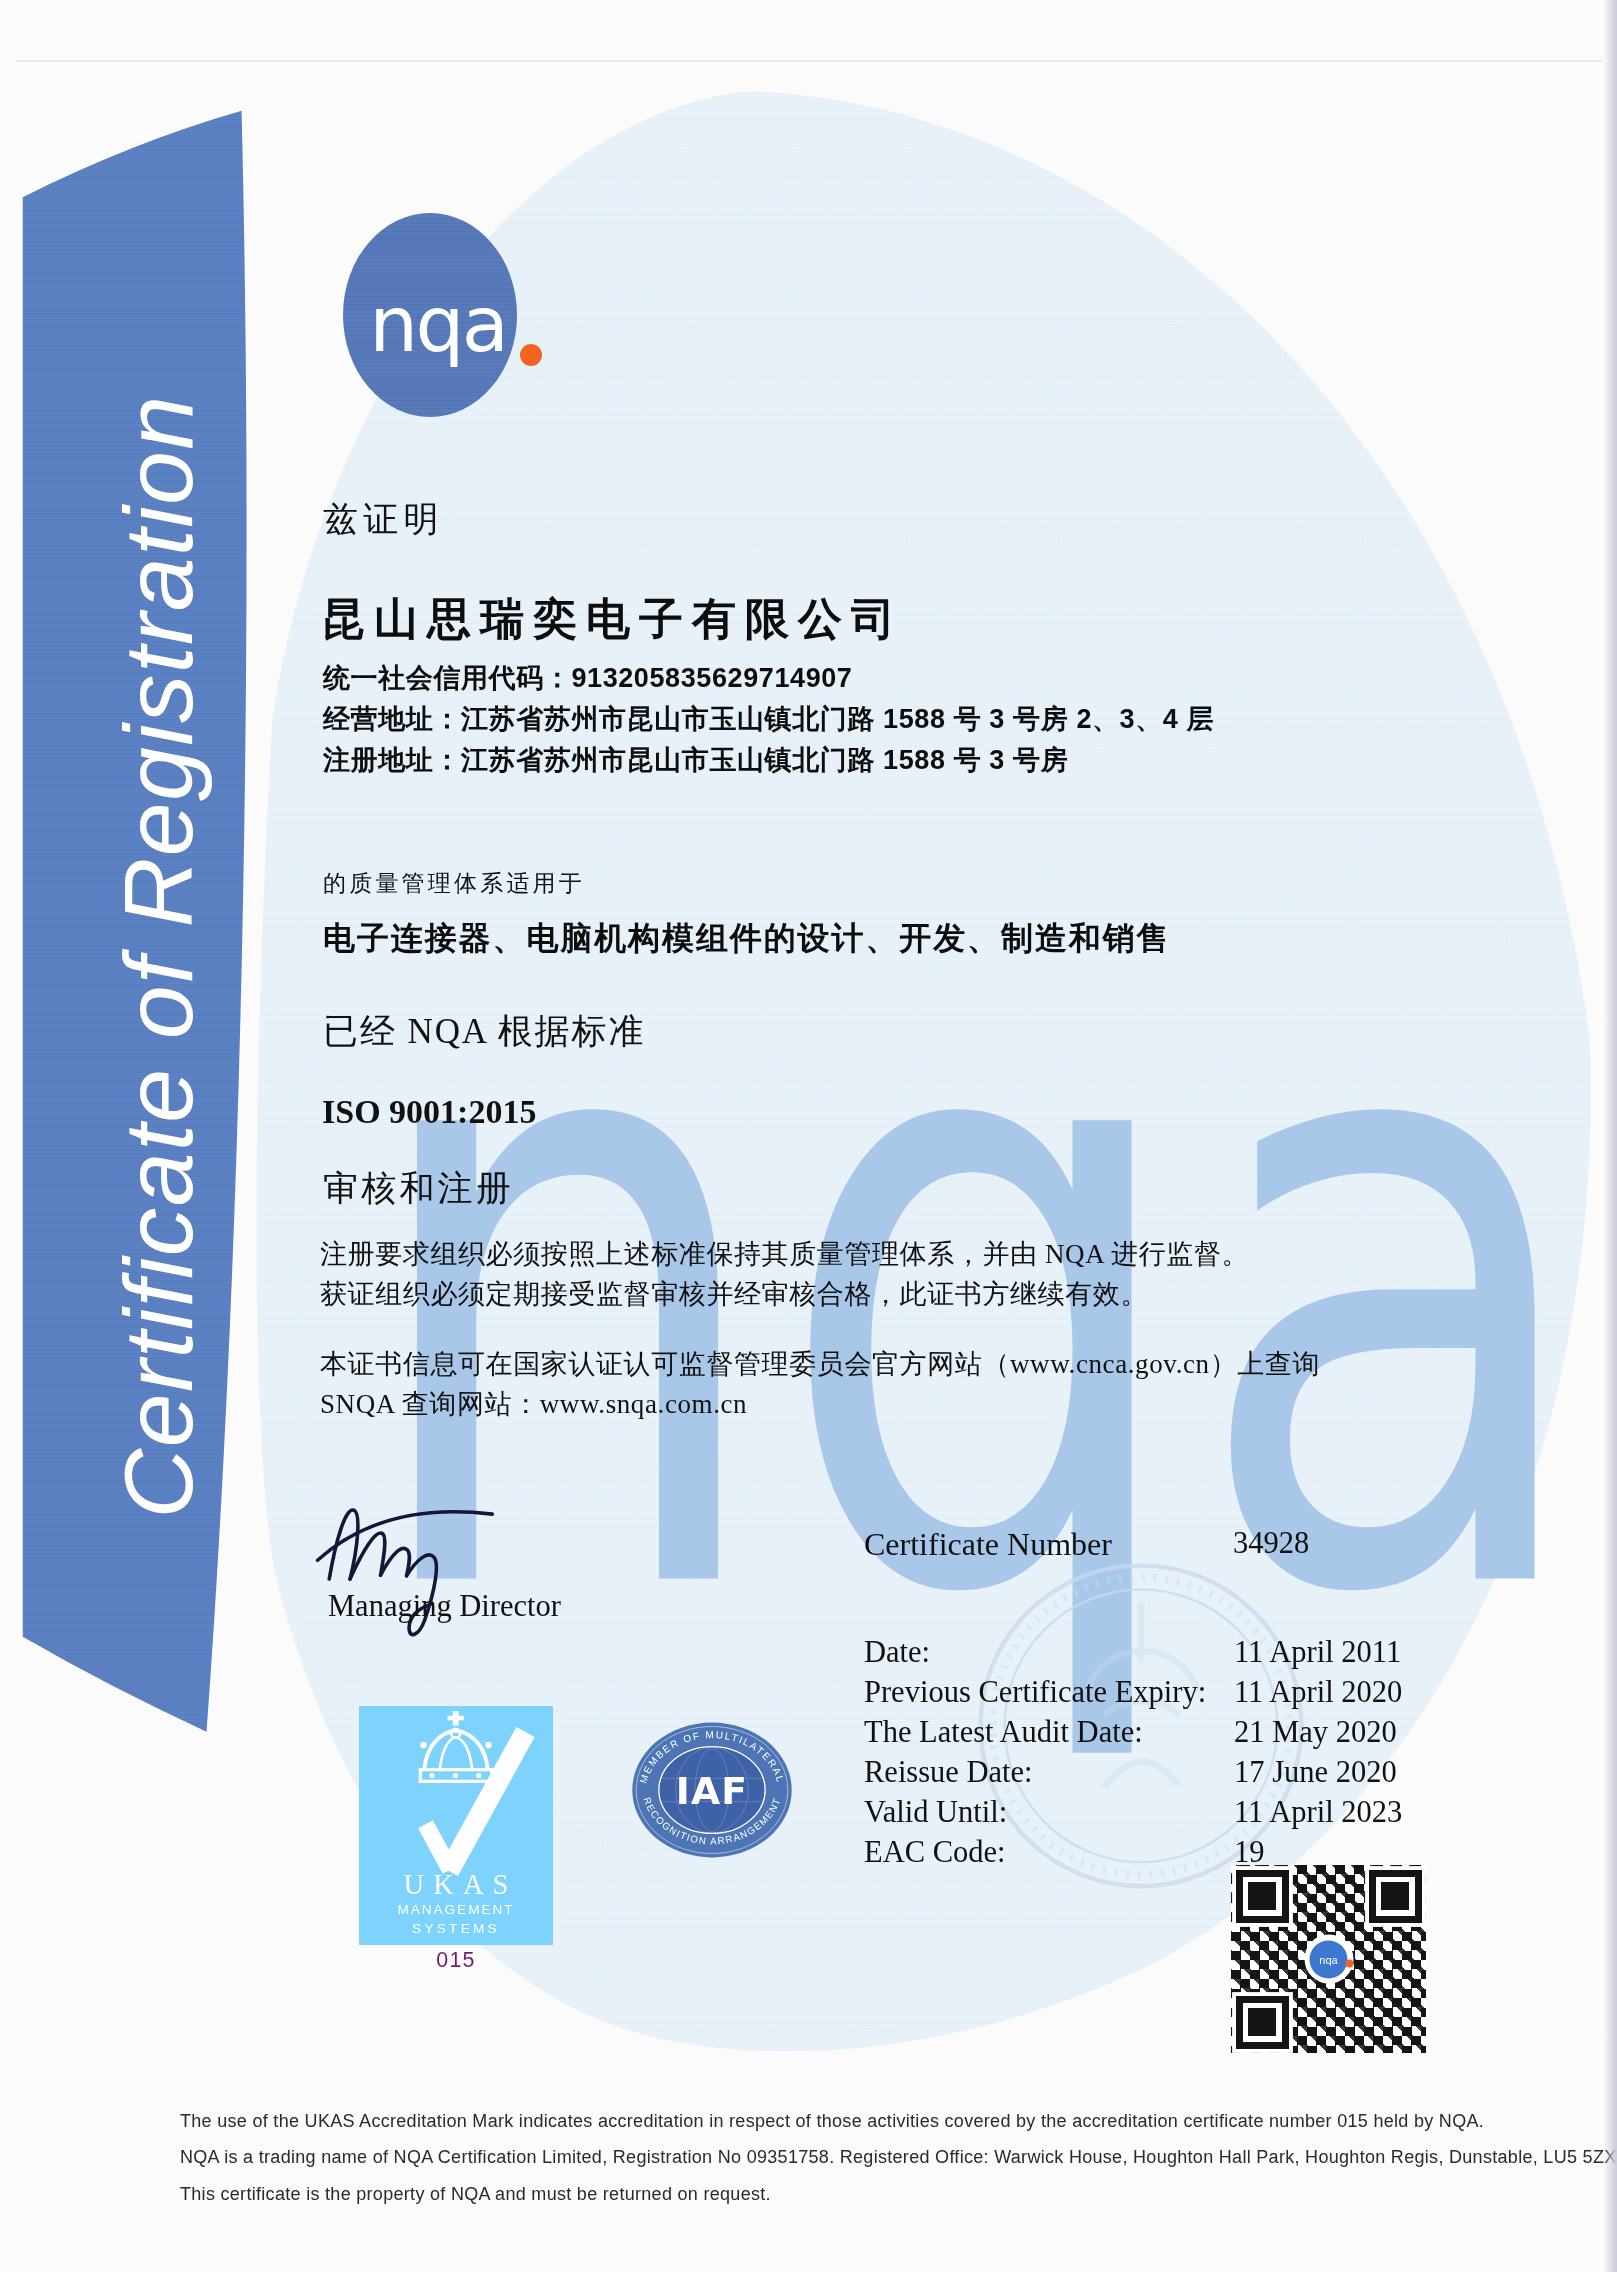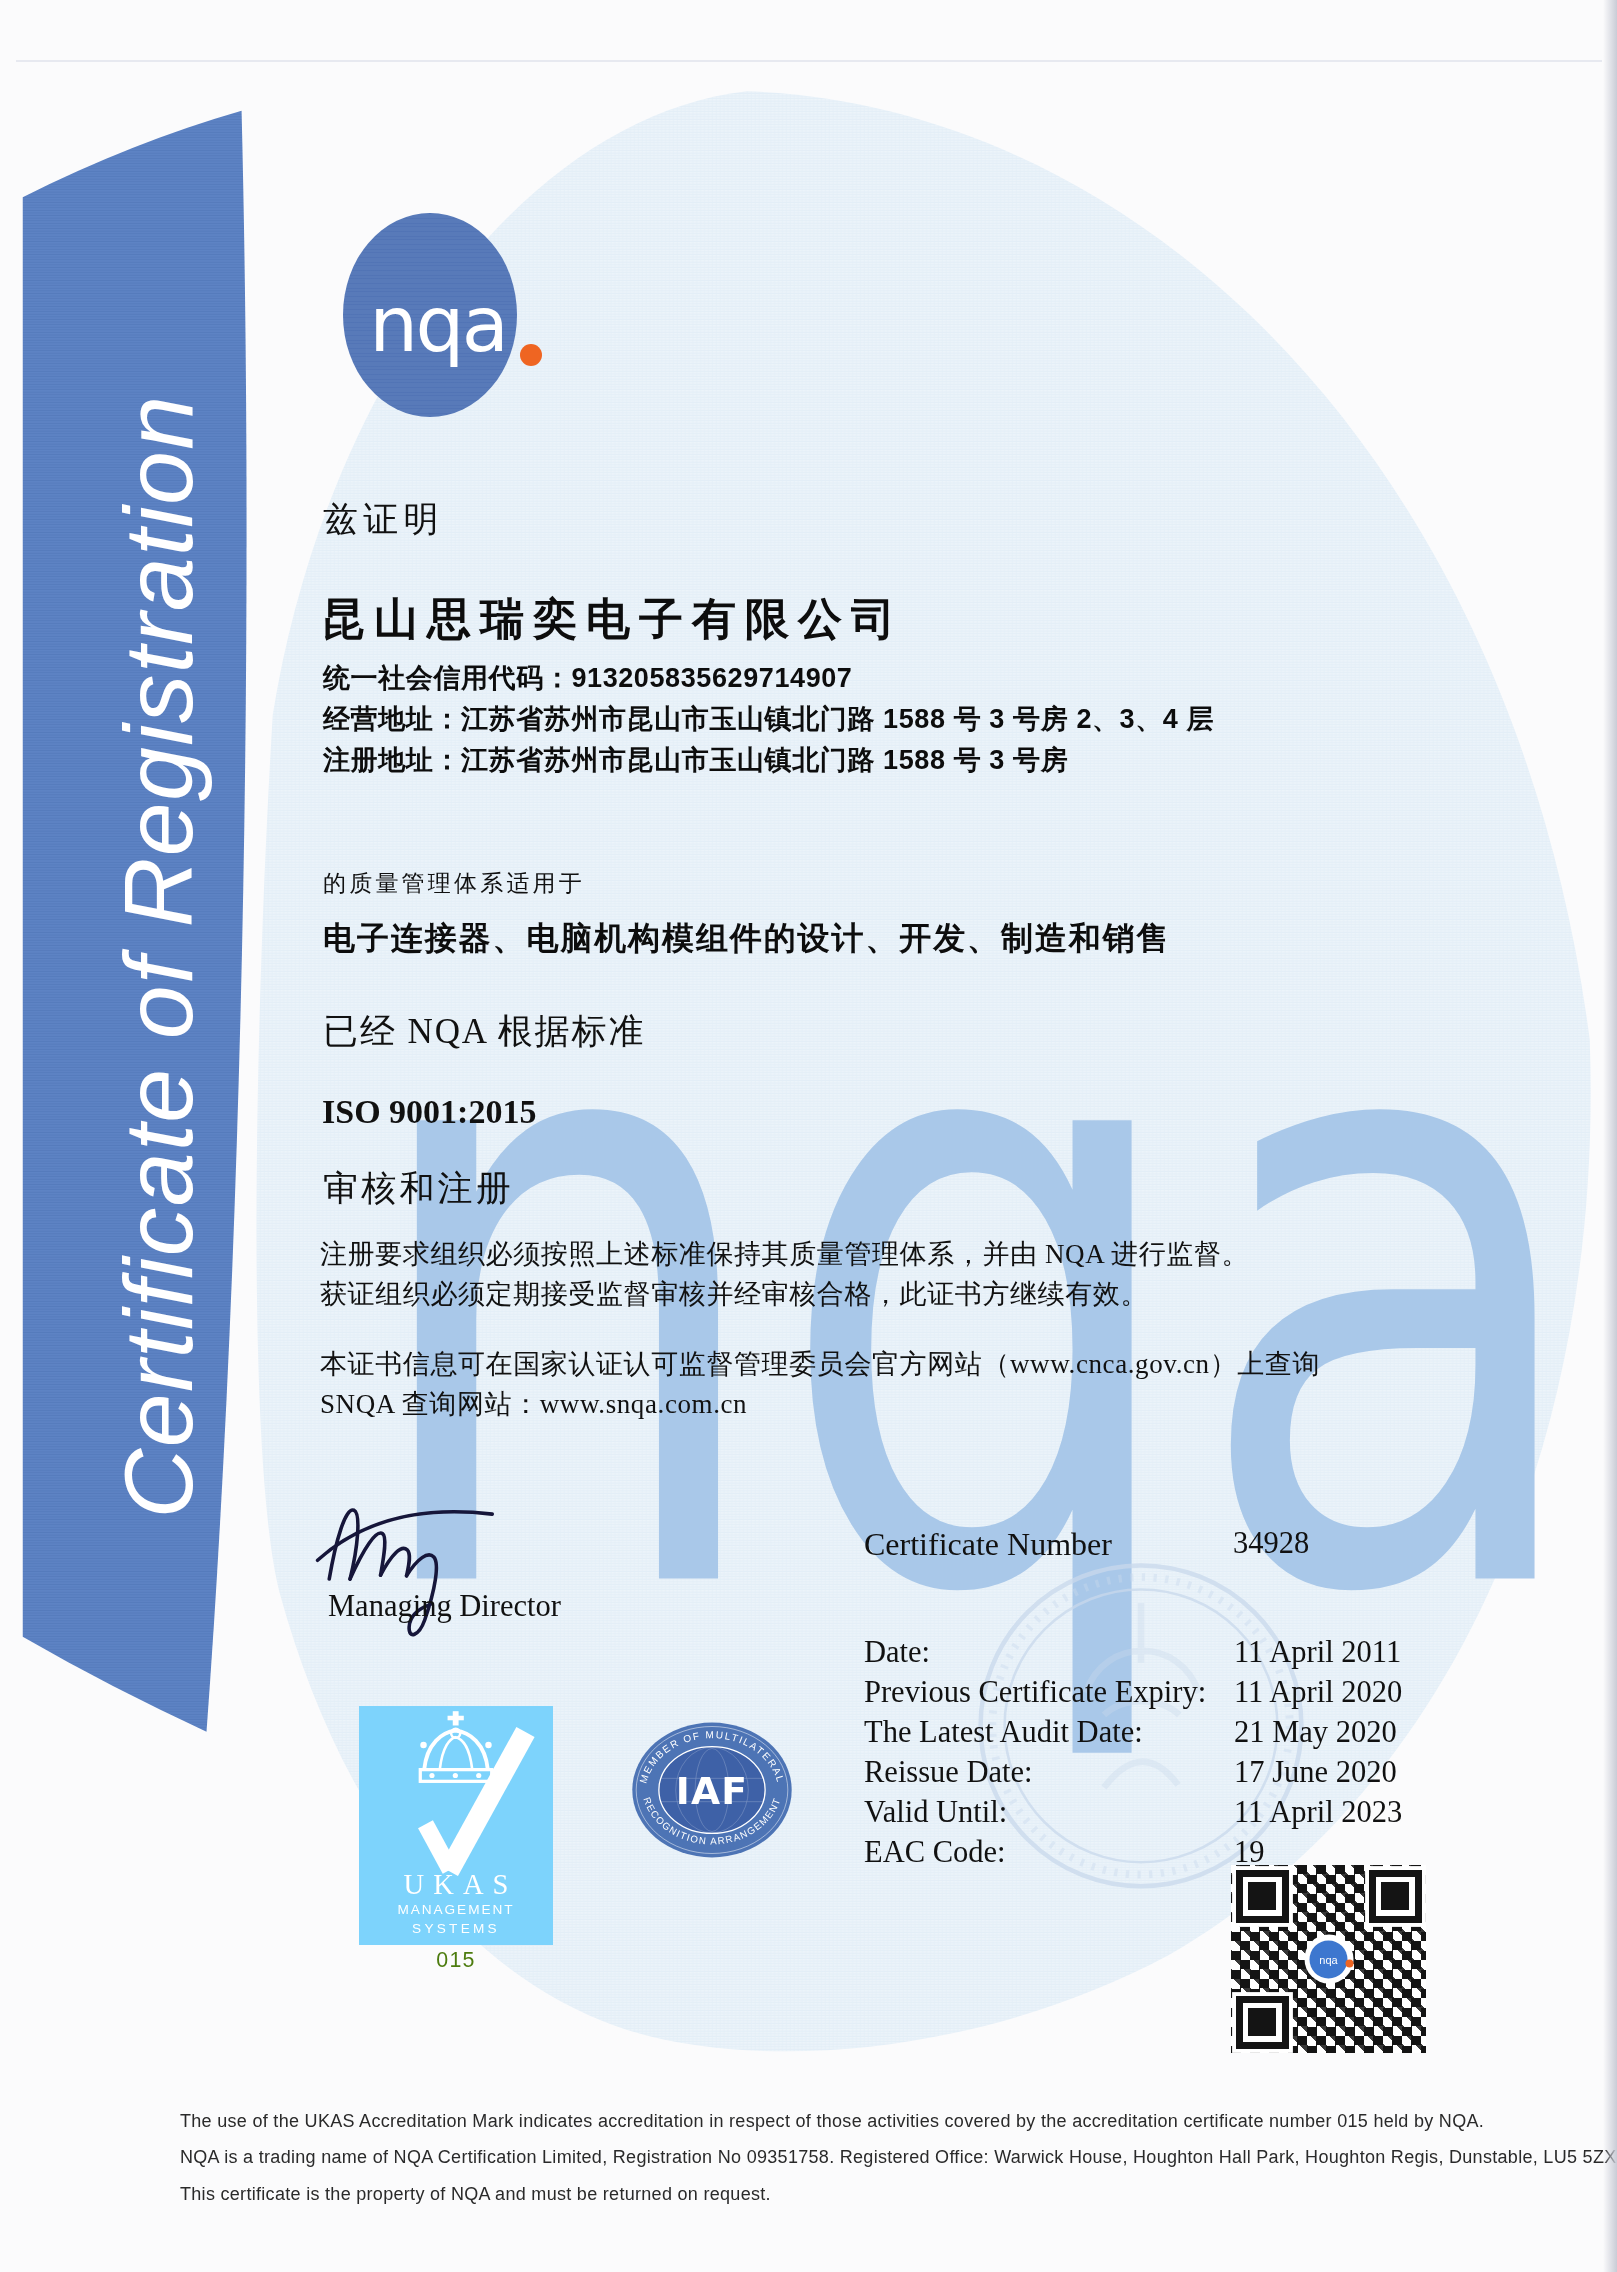--- a/index.html
+++ b/index.html
@@ -58,21 +58,21 @@
   .cert-label  {left:864px;top:1526px;font-size:32px;}
   .cert-value  {left:1233px;top:1526px;font-size:30.5px;font-weight:400;}
   .date-table  {left:864px;top:1632px;width:753px;z-index:2;}
   .date-row    {display:flex;height:40px;align-items:center;}
   .date-row .lbl{width:370px;font-size:30.5px;font-family:"Liberation Serif","DejaVu Serif",serif;color:#111;white-space:nowrap;}
   .date-row .val{font-size:30.5px;font-family:"Liberation Serif","DejaVu Serif",serif;color:#111;white-space:nowrap;}
   .md-title    {left:328px;top:1589px;font-size:30.5px;}
 
   
   .ukas-box{left:359px;top:1706px;width:194px;height:239px;background:#7dd3fc;z-index:2;}
-  .ukas-num{left:359px;top:1948px;width:194px;text-align:center;font-size:21.4px;color:#4d7c0f;letter-spacing:1.3px;z-index:2;}
+  .ukas-num{left:359px;top:1948px;width:194px;text-align:center;font-size:21.4px;color:#701a75;letter-spacing:1.3px;z-index:2;}
 
   
   .iaf-wrap{left:631px;top:1721px;z-index:2;}
 
   
   .qr{
     left:1231px;top:1865px;width:195px;height:188px;z-index:2;background:#fff;
     background-image:
       repeating-linear-gradient(45deg, rgba(20,20,20,.85) 0 5.2px, transparent 5.2px 13.6px),
       repeating-conic-gradient(#141414 0% 25%, #ffffff 0% 50%);

